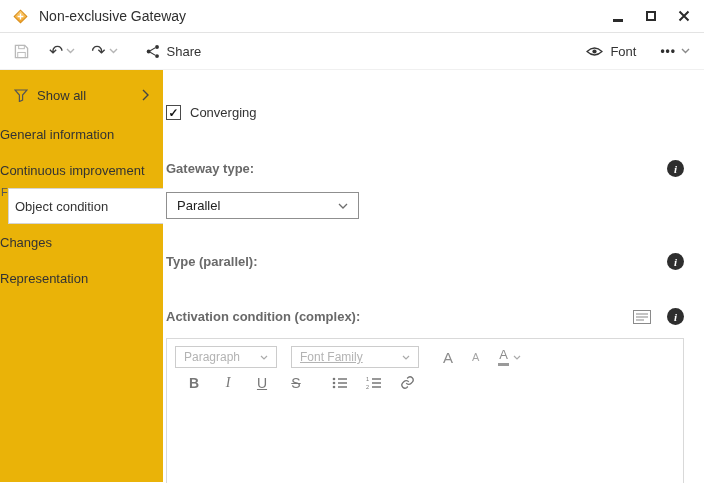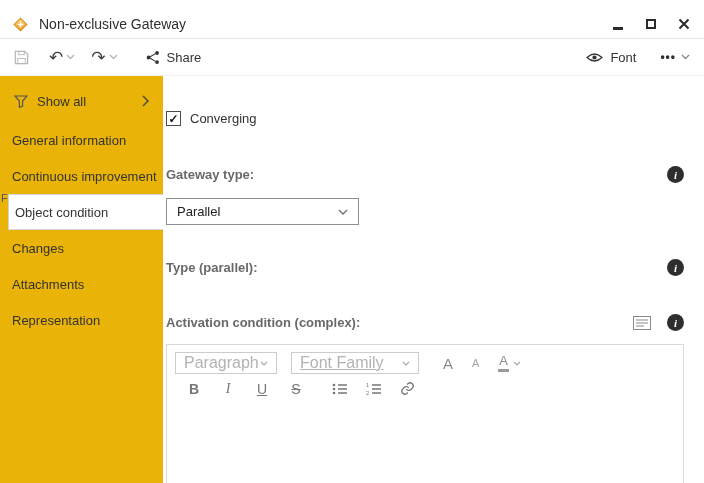--- a/index.html
+++ b/index.html
@@ -4,21 +4,21 @@
 <style>
   * { margin:0; padding:0; box-sizing:border-box; }
   html,body { width:704px; height:483px; }
   body {
     position:relative; overflow:hidden; background:#fff;
     font-family:"Liberation Sans", sans-serif; color:#333; font-size:13px;
   }
   svg { display:block; }
 
   
-  .titlebar { height:39px; display:flex; align-items:flex-start; padding:16px 12px; border-bottom:1px solid #e3e3e3; background:#fff; }
+  .titlebar { height:33px; display:flex; align-items:center; padding:16px 12px; border-bottom:1px solid #e3e3e3; background:#fff; }
   .title { font-size:14px; margin-left:10px; color:#2f2f2f; }
   .win-controls { margin-left:auto; display:flex; align-items:center; gap:17px; }
   .wc { width:16px; height:16px; display:flex; align-items:center; justify-content:center; cursor:pointer; }
   .min-bar { width:10px; height:3px; background:#2b2b2b; margin-top:9px; }
   .max-box { width:10px; height:10px; border:2px solid #2b2b2b; }
 
   
   .toolbar { height:37px; display:flex; align-items:center; padding:0 14px; border-bottom:1px solid #f0f0f0; background:#fff; }
   .tb-save { margin-right:4px; }
   .tb-group { display:flex; align-items:center; margin-left:16px; cursor:pointer; }
@@ -30,21 +30,21 @@
   .more-btn { display:flex; align-items:center; gap:5px; margin-left:24px; cursor:pointer; }
   .more-dots { font-size:12px; font-weight:bold; letter-spacing:1px; color:#2f2f2f; }
 
   
   .body { display:flex; height:412px; position:relative; }
 
   
   .sidebar { width:163px; background:#eab308; padding-top:10px; flex-shrink:0; position:relative;text-align:right; }
   .show-all { display:flex; align-items:center; height:30px; padding:0 14px; gap:9px; cursor:pointer; margin-bottom:6px; }
   .show-all-chev { margin-left:auto; }
-  .side-item { height:36px; display:flex; align-items:center; padding-left:12px; cursor:pointer; color:#333; }
+  .side-item { height:36px; display:flex; align-items:center; padding-left:0; cursor:pointer; color:#333; }
   .side-item.selected { background:#fff; margin-left:8px; padding-left:6px;
       border-top:1px solid #d4d4d4; border-bottom:1px solid #d4d4d4; border-left:1px solid #d4d4d4; }
   .edge-letter { position:absolute; left:1px; top:116px; font-size:11px; color:#555; }
 
   
   .main { flex:1; padding:0 20px 0 3px; background:#fff; position:relative; }
   .converging-row { margin-top:35px; display:flex; align-items:center; gap:9px; }
   .checkbox { width:15px; height:15px; border:1px solid #4a4a4a; background:#fff; display:flex; align-items:center; justify-content:center; font-size:12px; font-weight:bold; color:#111; cursor:pointer; }
   .label-row { display:flex; align-items:center; }
   .field-label { font-weight:bold; color:#696969; }
@@ -53,21 +53,21 @@
   .mt-gateway { margin-top:40px;gap:14px; }
   .mt-type { margin-top:34px; }
   .mt-activation { margin-top:38px; }
   .select { margin-top:15px; width:193px; height:27px; border:1px solid #8f8f8f; background:#fff; display:flex; align-items:center; padding:0 10px; color:#222; cursor:pointer; }
   .select .sel-chev { margin-left:auto; }
 
   
   .editor { margin-top:13px; border:1px solid #d9d9d9; height:172px; background:#fff; }
   .ed-toolbar { padding:5px 8px 0; }
   .ed-row1 { display:flex; align-items:center; height:26px; }
-  .ed-select { height:22px; border:1px solid #ccc; background:#fff; display:flex; align-items:center; padding:0 8px; color:#b3b3b3; font-size:16px; cursor:pointer; }
+  .ed-select { height:22px; border:1px solid #ccc; background:#fff; display:flex; align-items:center; padding:0 8px; color:#b3b3b3; font-size:12px; cursor:pointer; }
   .ed-select.para { width:102px; margin-right:14px; }
   .ed-select.font { width:128px;text-decoration:underline; }
   .ed-select .sel-chev { margin-left:auto; }
   .font-btns { display:flex; align-items:center; margin-left:24px; gap:19px; }
   .fA-inc { font-size:15px; color:#8c8c8c; cursor:pointer; }
   .fA-dec { font-size:11px; color:#a5a5a5; cursor:pointer; }
   .fA-color { display:flex; align-items:center; gap:4px; cursor:pointer; }
   .fA-color .A { font-size:13px; color:#8c8c8c; border-bottom:3px solid #9a9a9a; line-height:1.15; padding:0 1px; }
   .ed-row2 { display:flex; align-items:center; height:25px; padding-left:2px; }
   .fmt { width:34px; text-align:center; color:#777; font-size:14px; cursor:pointer; }
@@ -192,23 +192,20 @@
     <div class="side-item">
       <span>Continuous improvement</span>
     </div>
     <div class="side-item selected">
       <span>Object condition</span>
     </div>
     <div class="side-item">
       <span>Changes</span>
     </div>
     <div class="side-item">
-      <span>Attachments</span>
-    </div>
-    <div class="side-item">
       <span>Representation</span>
     </div>
     <span class="edge-letter">F</span>
   </div>
 
   <div class="main">
 
     <div class="converging-row">
       <span class="checkbox">✓</span>
       <span>Converging</span>

